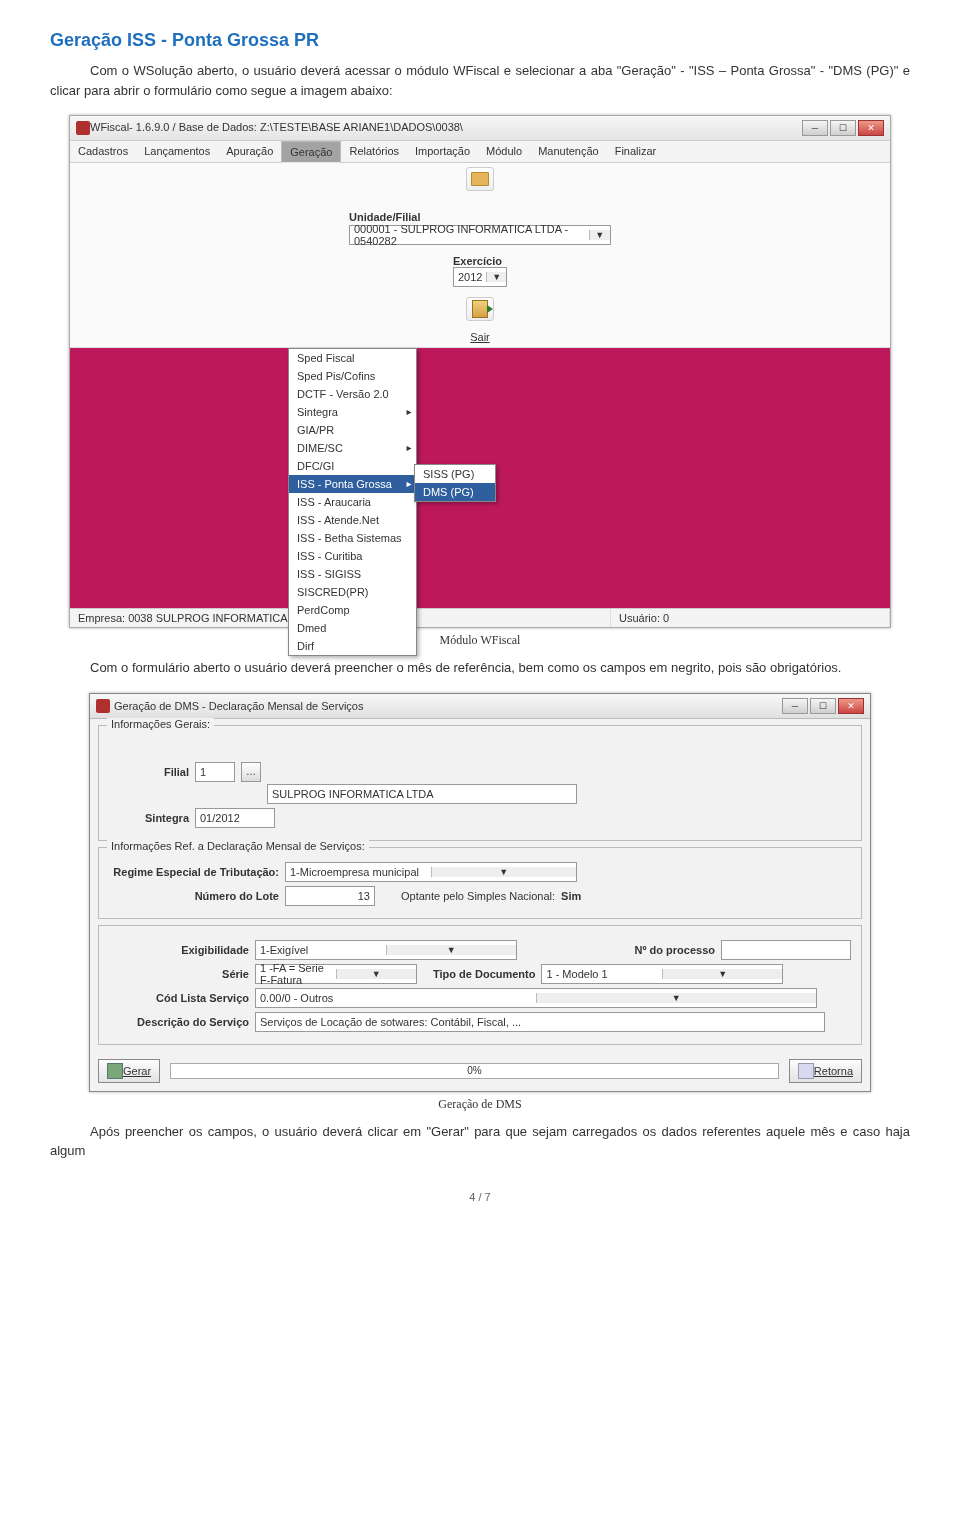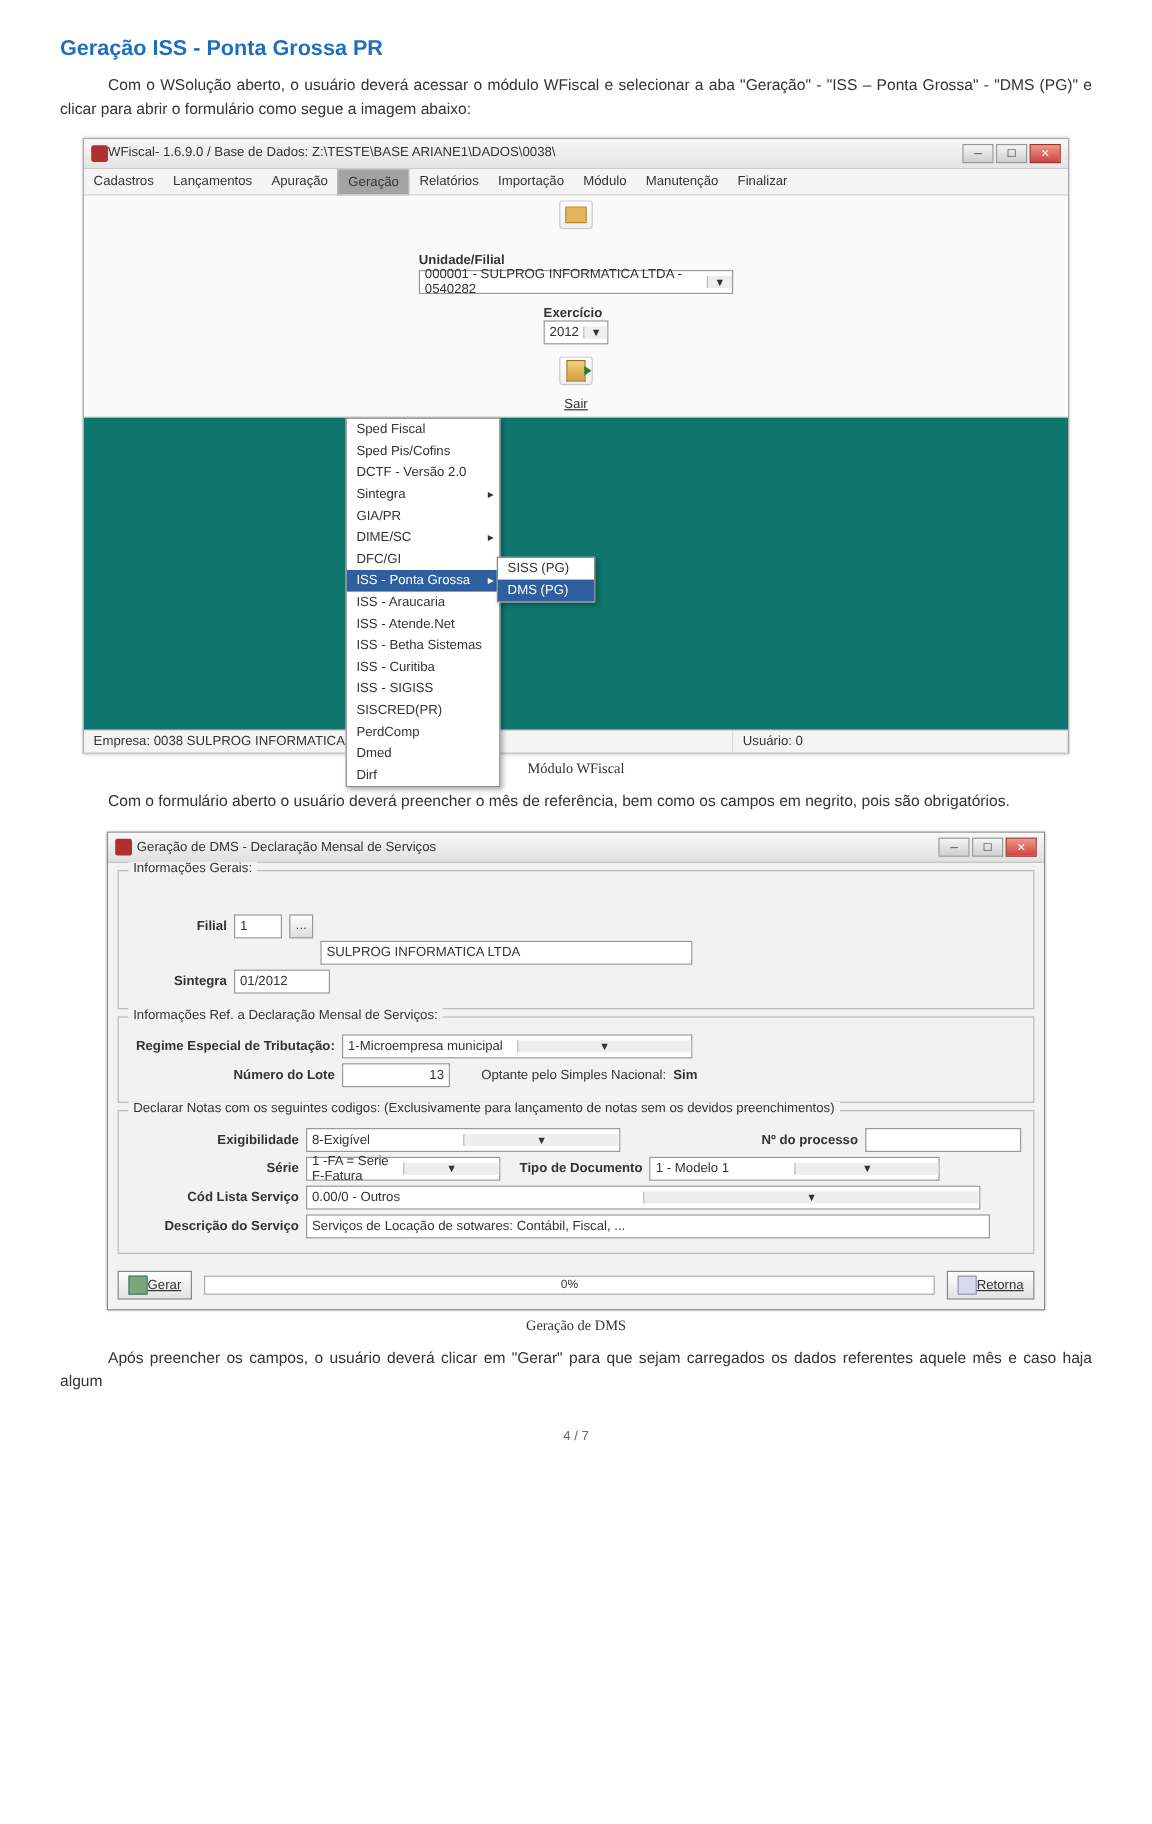--- a/index.html
+++ b/index.html
@@ -102,21 +102,21 @@
     display:inline-flex; align-items:center;
     border:1px solid #999; background:#fff;
     height:18px; font-size:11px;
   }
   .combo span { padding: 0 4px; }
   .combo .arrow { width:14px; text-align:center; background:#eee; border-left:1px solid #bbb; font-size:9px; }
 
   .app-body {
     position: relative;
     min-height: 260px;
-    background: #0f766e;
+    background: #be185d;
   }
   .dropdown {
     position: absolute;
     top: 0px; left: 218px;
     background:#fff;
     border:1px solid #888;
     box-shadow: 2px 2px 4px rgba(0,0,0,0.3);
     font-size:11px;
     min-width: 120px;
   }
@@ -372,25 +372,24 @@
     </div>
     <div class="form-row">
       <span class="flabel w170">Número do Lote</span>
       <span class="finput" style="width:80px;text-align:right;justify-content:flex-end;">13</span>
       <span style="margin-left:20px;">Optante pelo Simples Nacional:</span>
       <span style="font-weight:bold;">Sim</span>
     </div>
   </div>
 
   <div class="groupbox">
-    <span class="legend">Declarar Notas com os seguintes codigos: (Exclusivamente para lançamento de notas sem os devidos preenchimentos)</span>
     <div class="form-row">
       <span class="flabel w120">Exigibilidade</span>
       <div class="fcombo" style="width:260px;">
-        <span>8-Exigível</span>
+        <span>1-Exigível</span>
         <span class="arrow">▼</span>
       </div>
       <div class="flex-spacer"></div>
       <span class="flabel">Nº do processo</span>
       <span class="finput" style="width:120px;"></span>
     </div>
     <div class="form-row">
       <span class="flabel w120">Série</span>
       <div class="fcombo" style="width:160px;">
         <span>1 -FA  = Serie F-Fatura</span>

